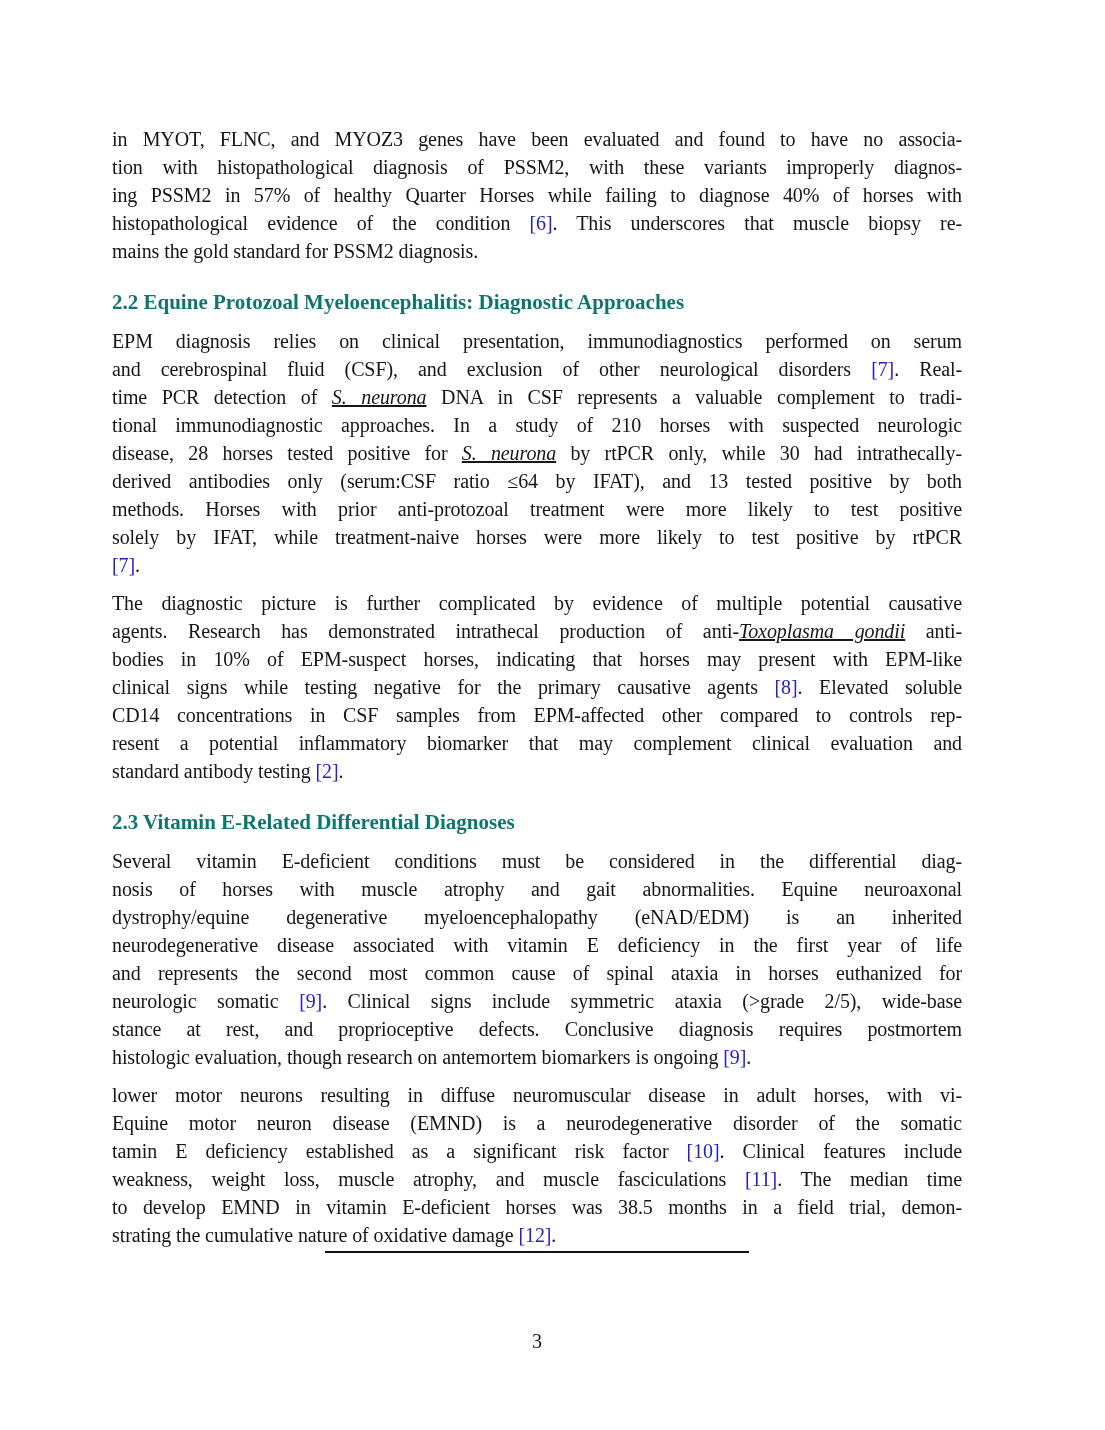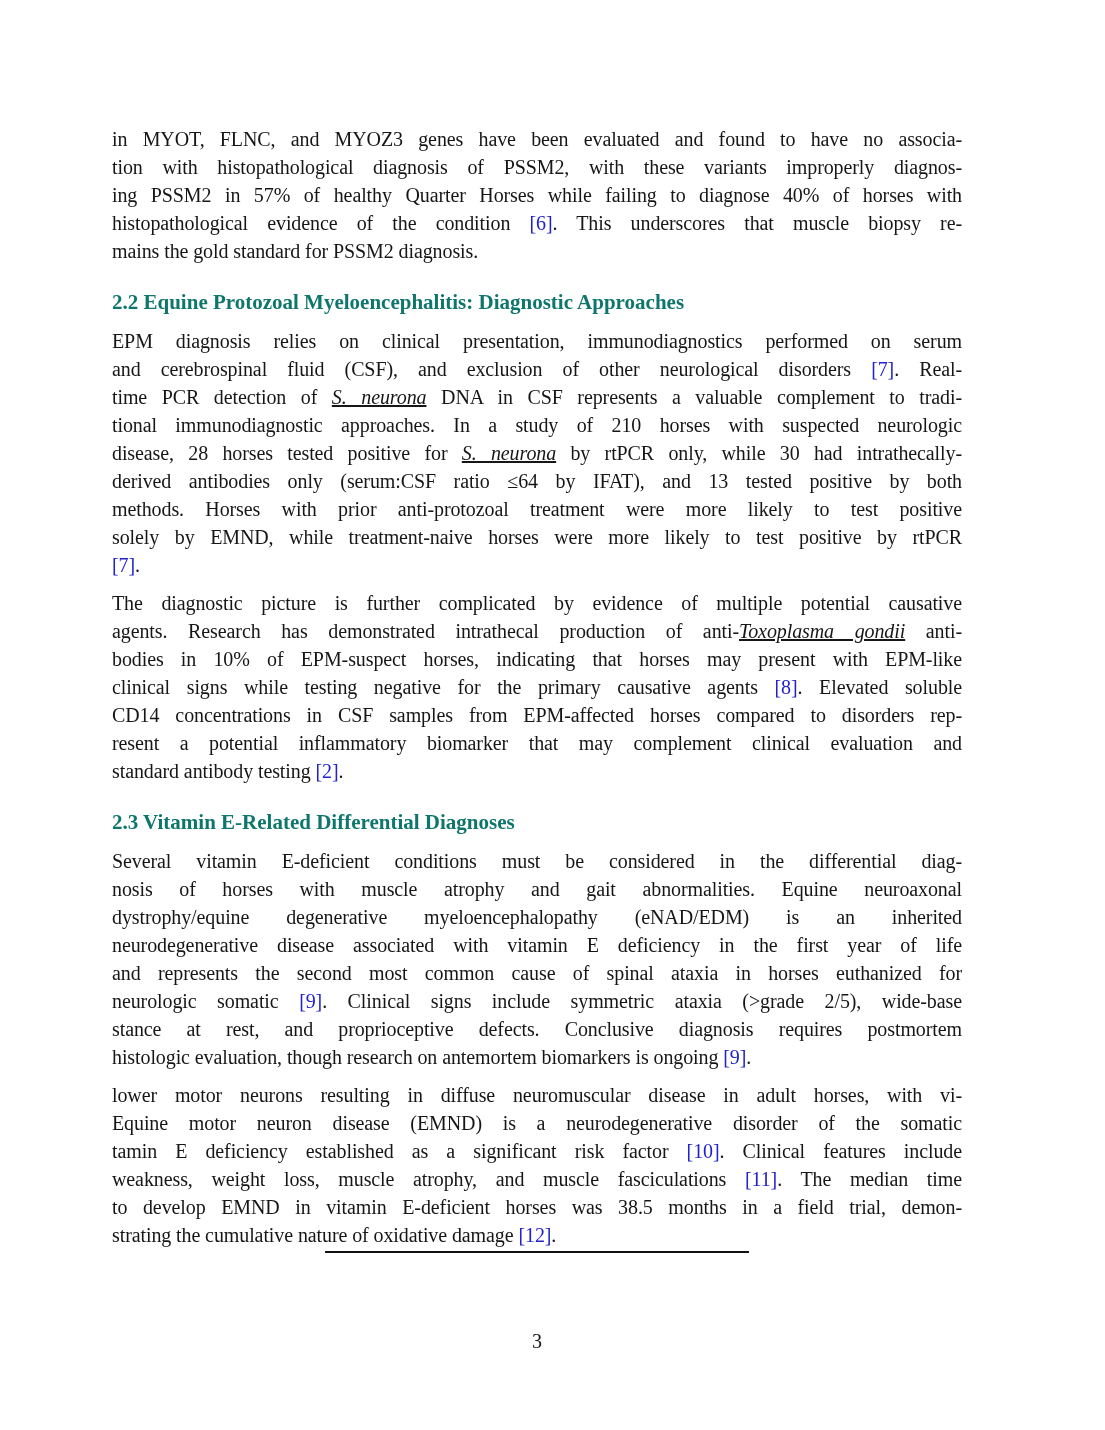--- a/index.html
+++ b/index.html
@@ -75,29 +75,29 @@
       </div>
       <h2 class="sec">2.2 Equine Protozoal Myeloencephalitis: Diagnostic Approaches</h2>
       <div class="para">
         <div class="line"><span>EPM diagnosis relies on clinical presentation, immunodiagnostics performed on serum</span></div>
         <div class="line"><span>and cerebrospinal fluid (CSF), and exclusion of other neurological disorders </span><span class="cite">[7]</span><span>. Real-</span></div>
         <div class="line"><span>time PCR detection of </span><span class="it">S. neurona</span><span> DNA in CSF represents a valuable complement to tradi-</span></div>
         <div class="line"><span>tional immunodiagnostic approaches. In a study of 210 horses with suspected neurologic</span></div>
         <div class="line"><span>disease, 28 horses tested positive for </span><span class="it">S. neurona</span><span> by rtPCR only, while 30 had intrathecally-</span></div>
         <div class="line"><span>derived antibodies only (serum:CSF ratio ≤64 by IFAT), and 13 tested positive by both</span></div>
         <div class="line"><span>methods. Horses with prior anti-protozoal treatment were more likely to test positive</span></div>
-        <div class="line"><span>solely by EMND, while treatment-naive horses were more likely to test positive by rtPCR</span></div>
+        <div class="line"><span>solely by IFAT, while treatment-naive horses were more likely to test positive by rtPCR</span></div>
         <div class="line last"><span class="cite">[7]</span><span>.</span></div>
       </div>
       <div class="para">
         <div class="line"><span>The diagnostic picture is further complicated by evidence of multiple potential causative</span></div>
         <div class="line"><span>agents. Research has demonstrated intrathecal production of anti-</span><span class="it">Toxoplasma gondii</span><span> anti-</span></div>
         <div class="line"><span>bodies in 10% of EPM-suspect horses, indicating that horses may present with EPM-like</span></div>
         <div class="line"><span>clinical signs while testing negative for the primary causative agents </span><span class="cite">[8]</span><span>. Elevated soluble</span></div>
-        <div class="line"><span>CD14 concentrations in CSF samples from EPM-affected horses compared to disorders rep-</span></div>
+        <div class="line"><span>CD14 concentrations in CSF samples from EPM-affected other compared to controls rep-</span></div>
         <div class="line"><span>resent a potential inflammatory biomarker that may complement clinical evaluation and</span></div>
         <div class="line last"><span>standard antibody testing </span><span class="cite">[2]</span><span>.</span></div>
       </div>
       <h2 class="sec">2.3 Vitamin E-Related Differential Diagnoses</h2>
       <div class="para">
         <div class="line"><span>Several vitamin E-deficient conditions must be considered in the differential diag-</span></div>
         <div class="line"><span>nosis of horses with muscle atrophy and gait abnormalities. Equine neuroaxonal</span></div>
         <div class="line"><span>dystrophy/equine degenerative myeloencephalopathy (eNAD/EDM) is an inherited</span></div>
         <div class="line"><span>neurodegenerative disease associated with vitamin E deficiency in the first year of life</span></div>
         <div class="line"><span>and represents the second most common cause of spinal ataxia in horses euthanized for</span></div>

